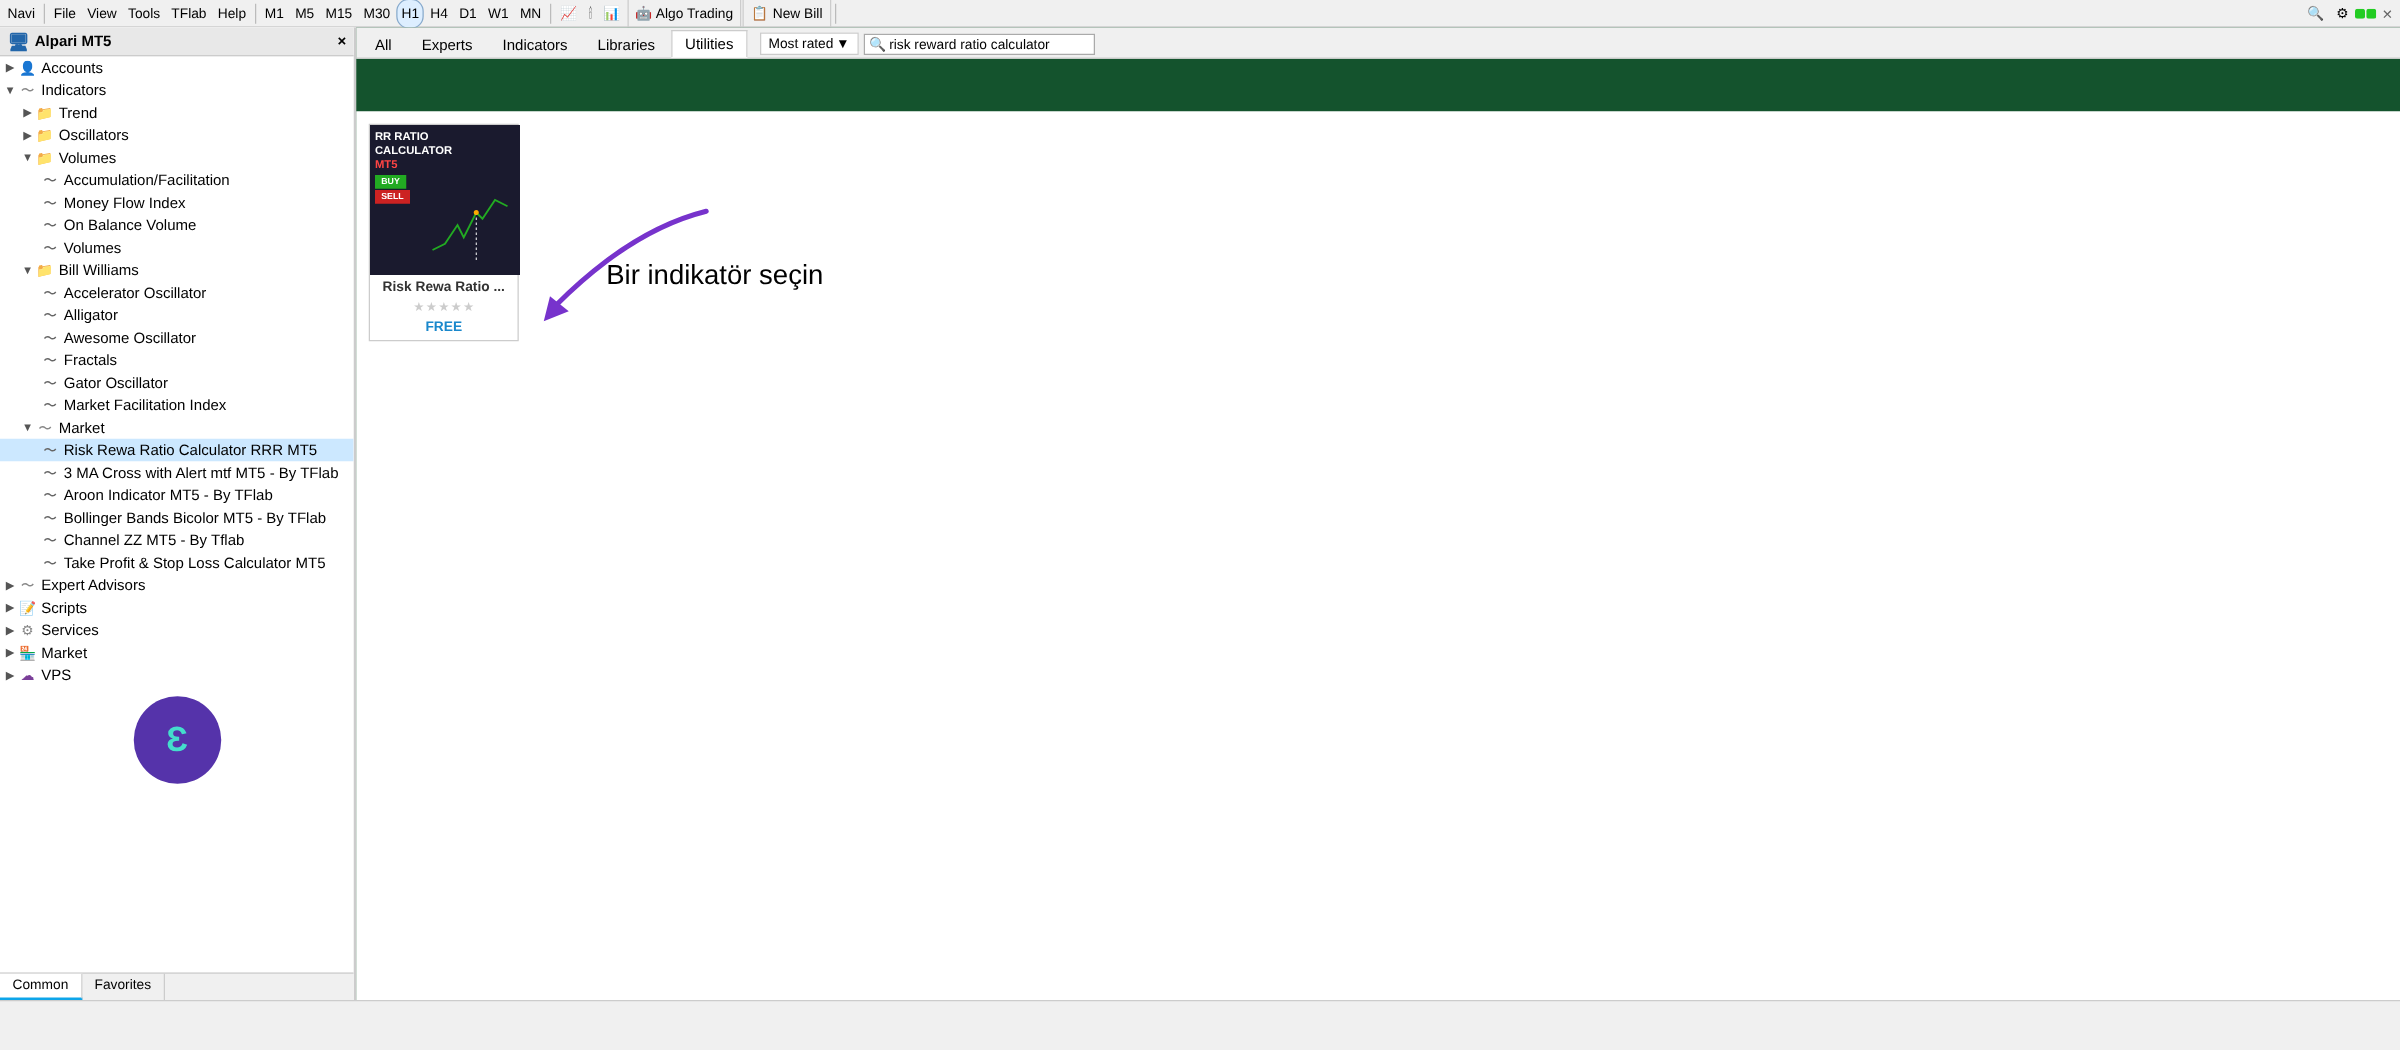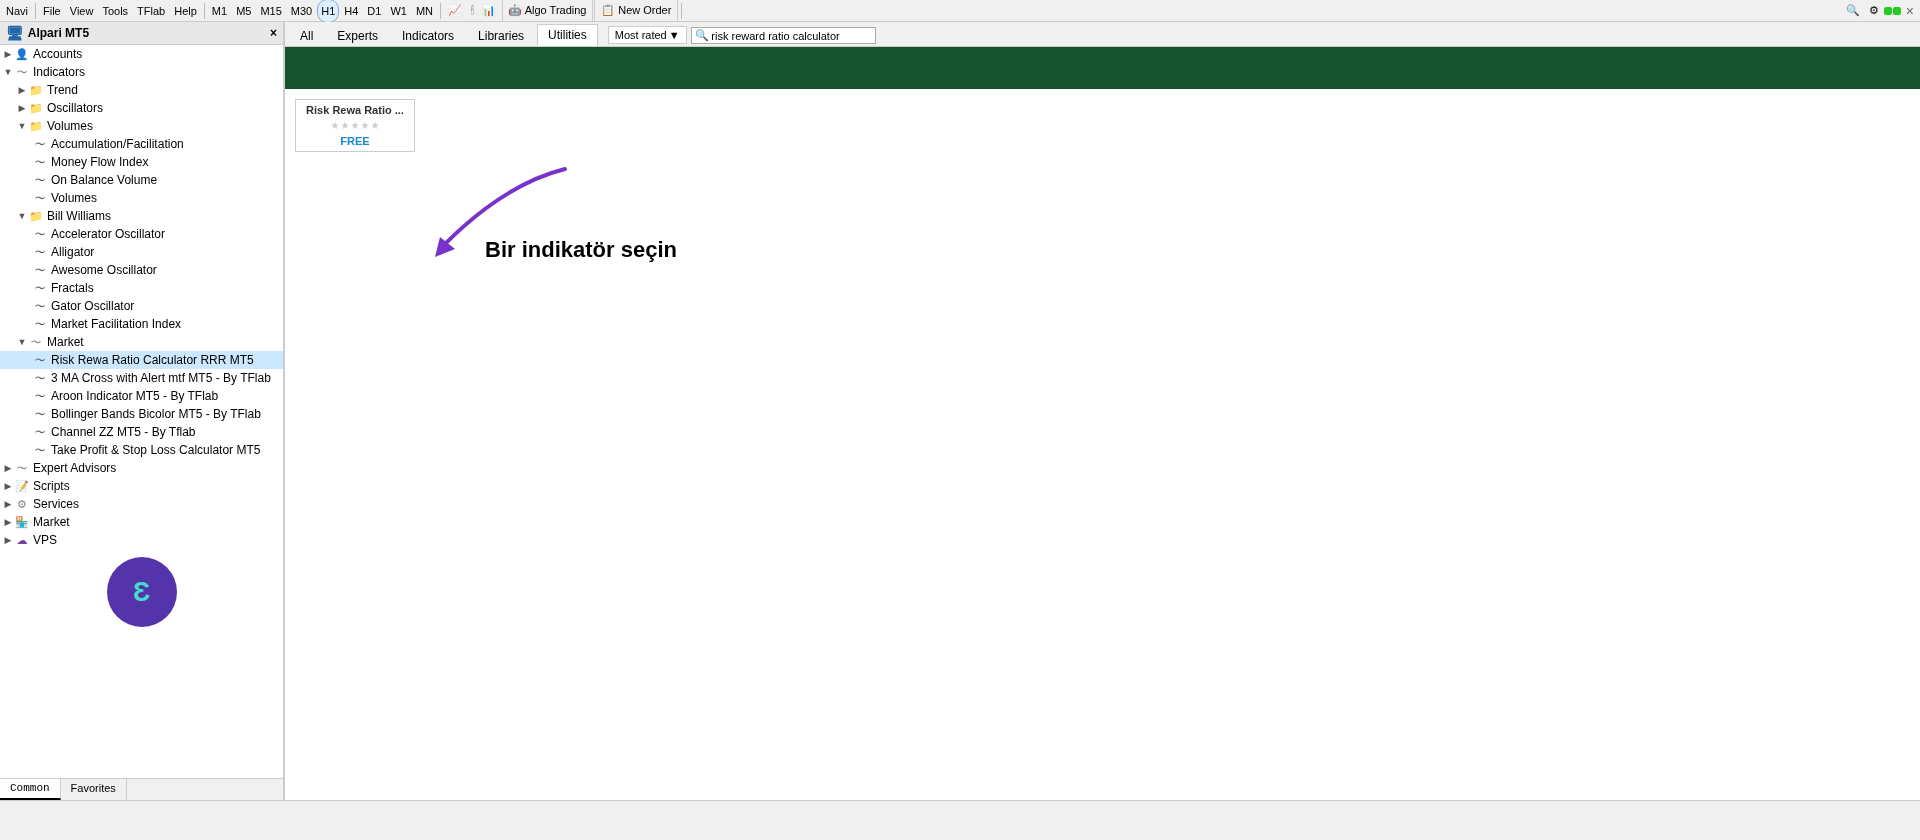--- a/index.html
+++ b/index.html
@@ -76,21 +76,21 @@
       border-top: 1px solid #ccc;
       background: #f0f0f0;
       height: 22px;
     }
     .sidebar-tab {
       padding: 3px 10px;
       font-size: 11px;
       cursor: pointer;
       border-right: 1px solid #ccc;
     }
-    .sidebar-tab.active { background: #fff; border-bottom: 2px solid #000000; font-family: Liberation Mono, monospace; }
+    .sidebar-tab.active { background: #fff; border-bottom: 2px solid #0ea5e9; }
 
     
     .content-area {
       flex: 1;
       background: #14532d;
       display: flex;
       flex-direction: column;
       gap: 42px;
     }
     .content-tabs {
@@ -176,24 +176,24 @@
       font-weight: bold;
     }
     .arrow-svg {
       position: absolute;
       top: 60px;
       left: 100px;
       pointer-events: none;
     }
     .annotation-text {
       position: absolute;
-      top: 148px;
+      top: 118px;
       left: 200px;
       font-size: 22px;
-      font-weight: bold;
+      font-weight: normal;
       color: #000;
     }
 
     
     .sidebar-logo {
       width: 70px; height: 70px;
       border-radius: 50%;
       background: #5533aa;
       display: flex; align-items: center; justify-content: center;
       margin: 8px auto;
@@ -295,21 +295,21 @@
   <div class="tb-btn">H4</div>
   <div class="tb-btn">D1</div>
   <div class="tb-btn">W1</div>
   <div class="tb-btn">MN</div>
   <div class="tb-sep"></div>
 
   <div class="tb-btn">📈</div>
   <div class="tb-btn">🕯</div>
   <div class="tb-btn">📊</div>
   <div class="tb-btn" style="border:1px solid #ccc; padding:0 6px; font-size:11px;">🤖 Algo Trading</div>
-  <div class="tb-btn" style="border:1px solid #ccc; padding:0 6px; font-size:11px;">📋 New Order</div>
+  <div class="tb-btn" style="border:1px solid #ccc; padding:0 6px; font-size:11px;">📋 New Bill</div>
   <div class="tb-sep"></div>
   <div style="flex:1"></div>
 
   <div class="tb-btn">🔍</div>
   <div class="tb-btn">⚙</div>
   <div class="tb-btn" style="width:8px;height:8px;background:#22cc22;border-radius:2px;"></div>
   <div class="tb-btn" style="width:8px;height:8px;background:#22cc22;border-radius:2px;"></div>
   <div class="tb-btn" style="font-size:14px; color:#666;">×</div>
 </div>
 
@@ -489,20 +489,35 @@
           <span style="color:#888; font-size:11px;">🔍</span>
           <input type="text" value="risk reward ratio calculator" style="">
         </div>
       </div>
     </div>
 
     <div style="position:relative; flex:1; background:#fff;">
       <div class="products-grid">
 
         <div class="product-card">
+          <div class="rr-card-bg">
+            <div class="rr-title-text">
+              <div class="rr-title-rr">RR RATIO</div>
+              <div class="rr-title-calc">CALCULATOR</div>
+              <div class="rr-title-mt5">MT5</div>
+            </div>
+            <div class="rr-buy-btn">BUY</div>
+            <div class="rr-sell-btn">SELL</div>
+
+            <svg class="rr-chart-area" viewBox="0 0 80 80">
+              <polyline points="10,60 20,55 30,40 35,50 45,30 50,35 60,20 70,25" fill="none" stroke="#22aa22" stroke-width="1.5"></polyline>
+              <line x1="45" y1="30" x2="45" y2="70" stroke="#ffffff" stroke-width="0.8" stroke-dasharray="2,2"></line>
+              <circle cx="45" cy="30" r="2" fill="#ffaa00"></circle>
+            </svg>
+          </div>
           <div class="product-card-title-area">Risk Rewa Ratio ...</div>
           <div class="product-card-stars">
             <span class="star">★</span>
             <span class="star">★</span>
             <span class="star">★</span>
             <span class="star">★</span>
             <span class="star">★</span>
           </div>
           <div class="product-card-price">FREE</div>
         </div>

